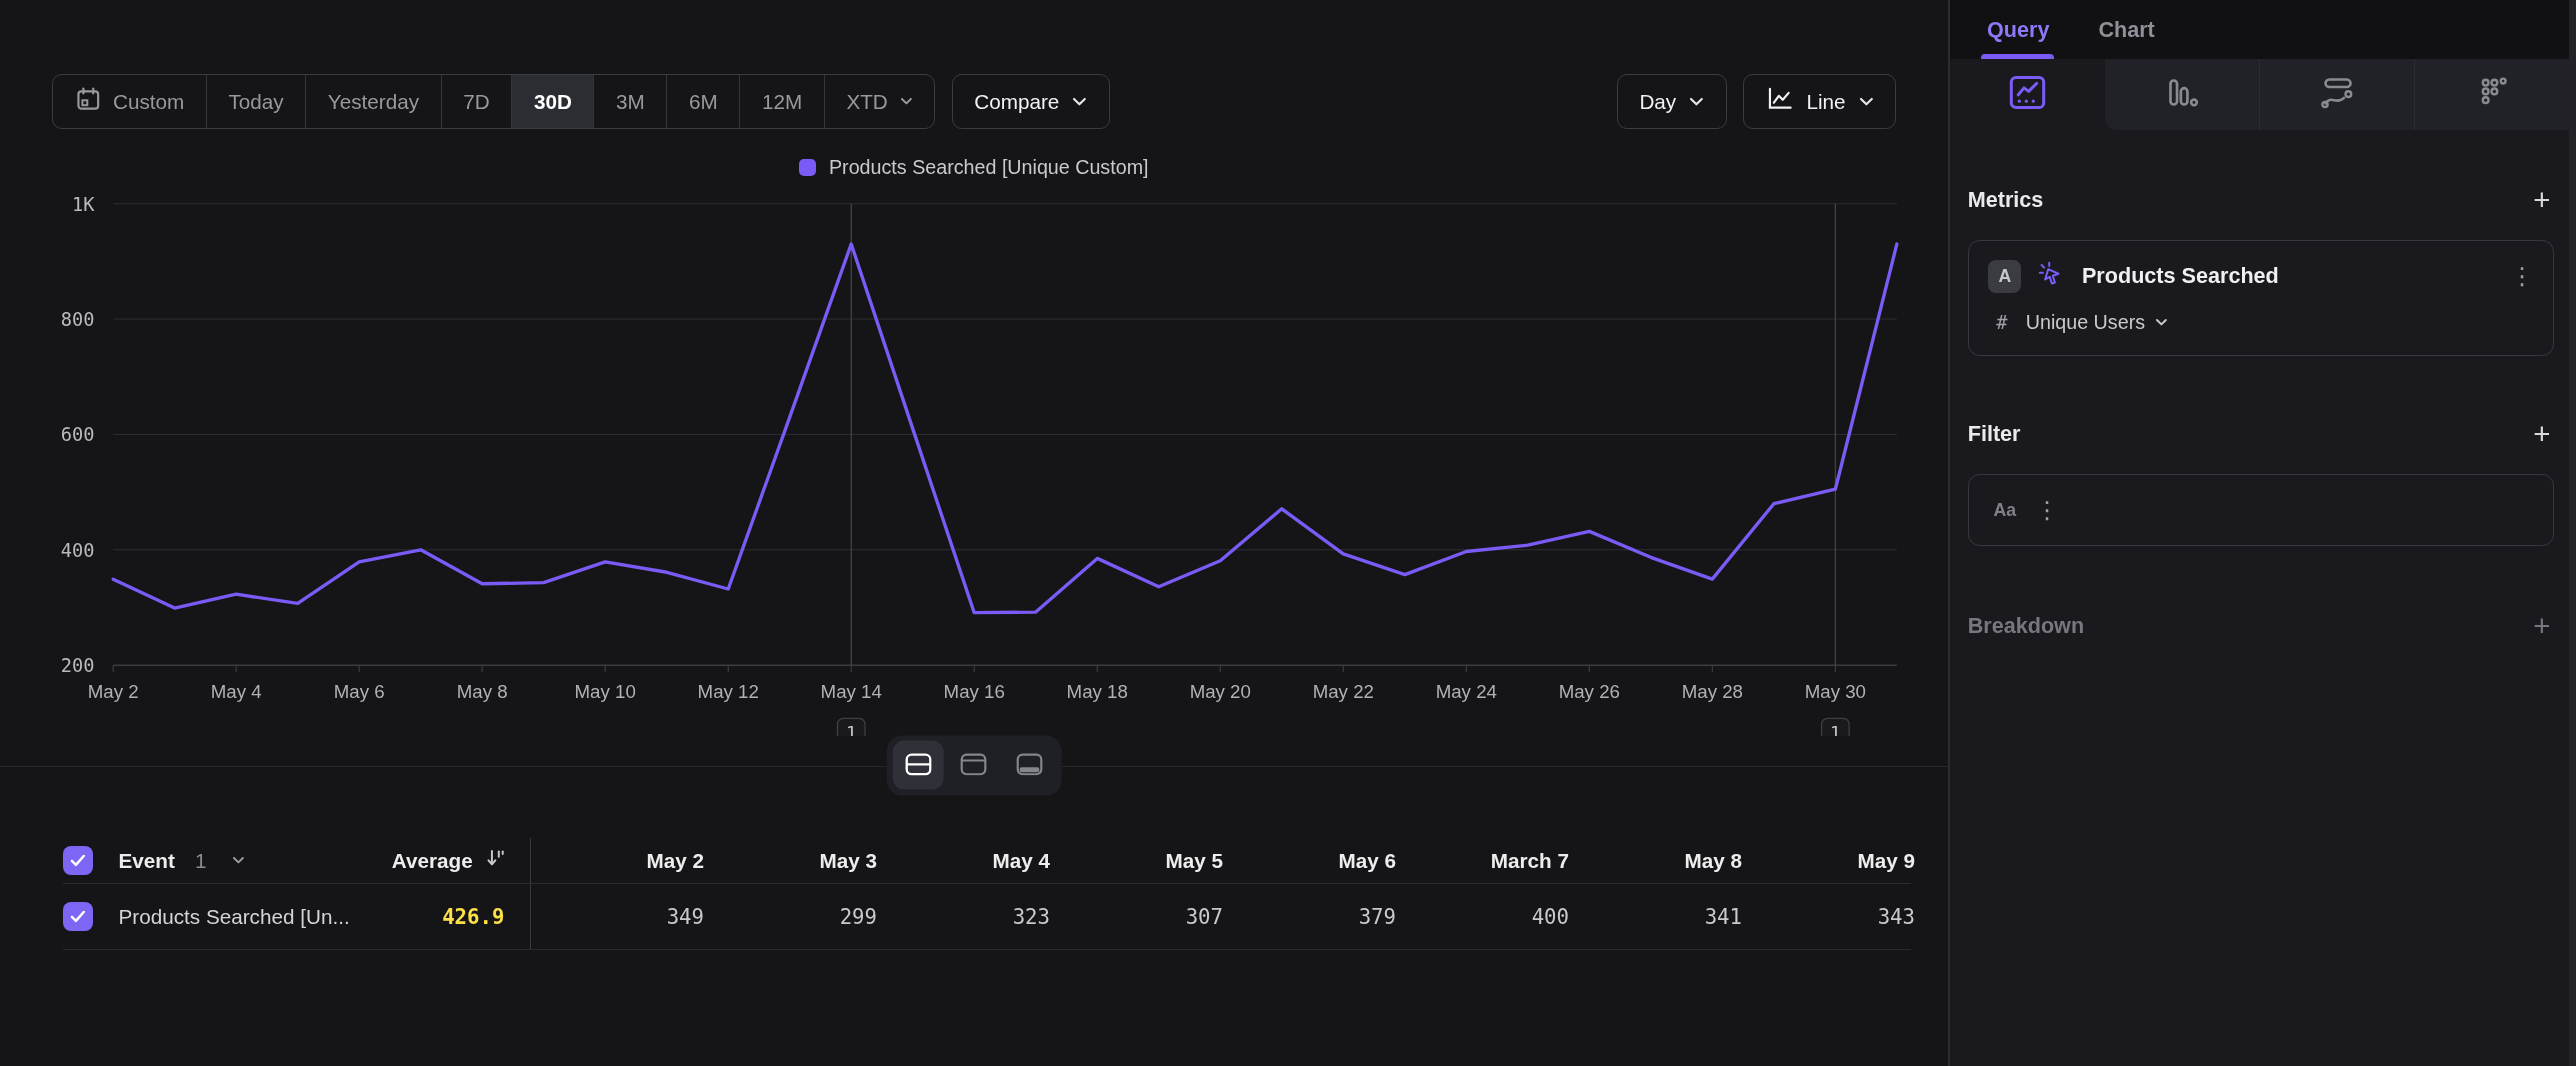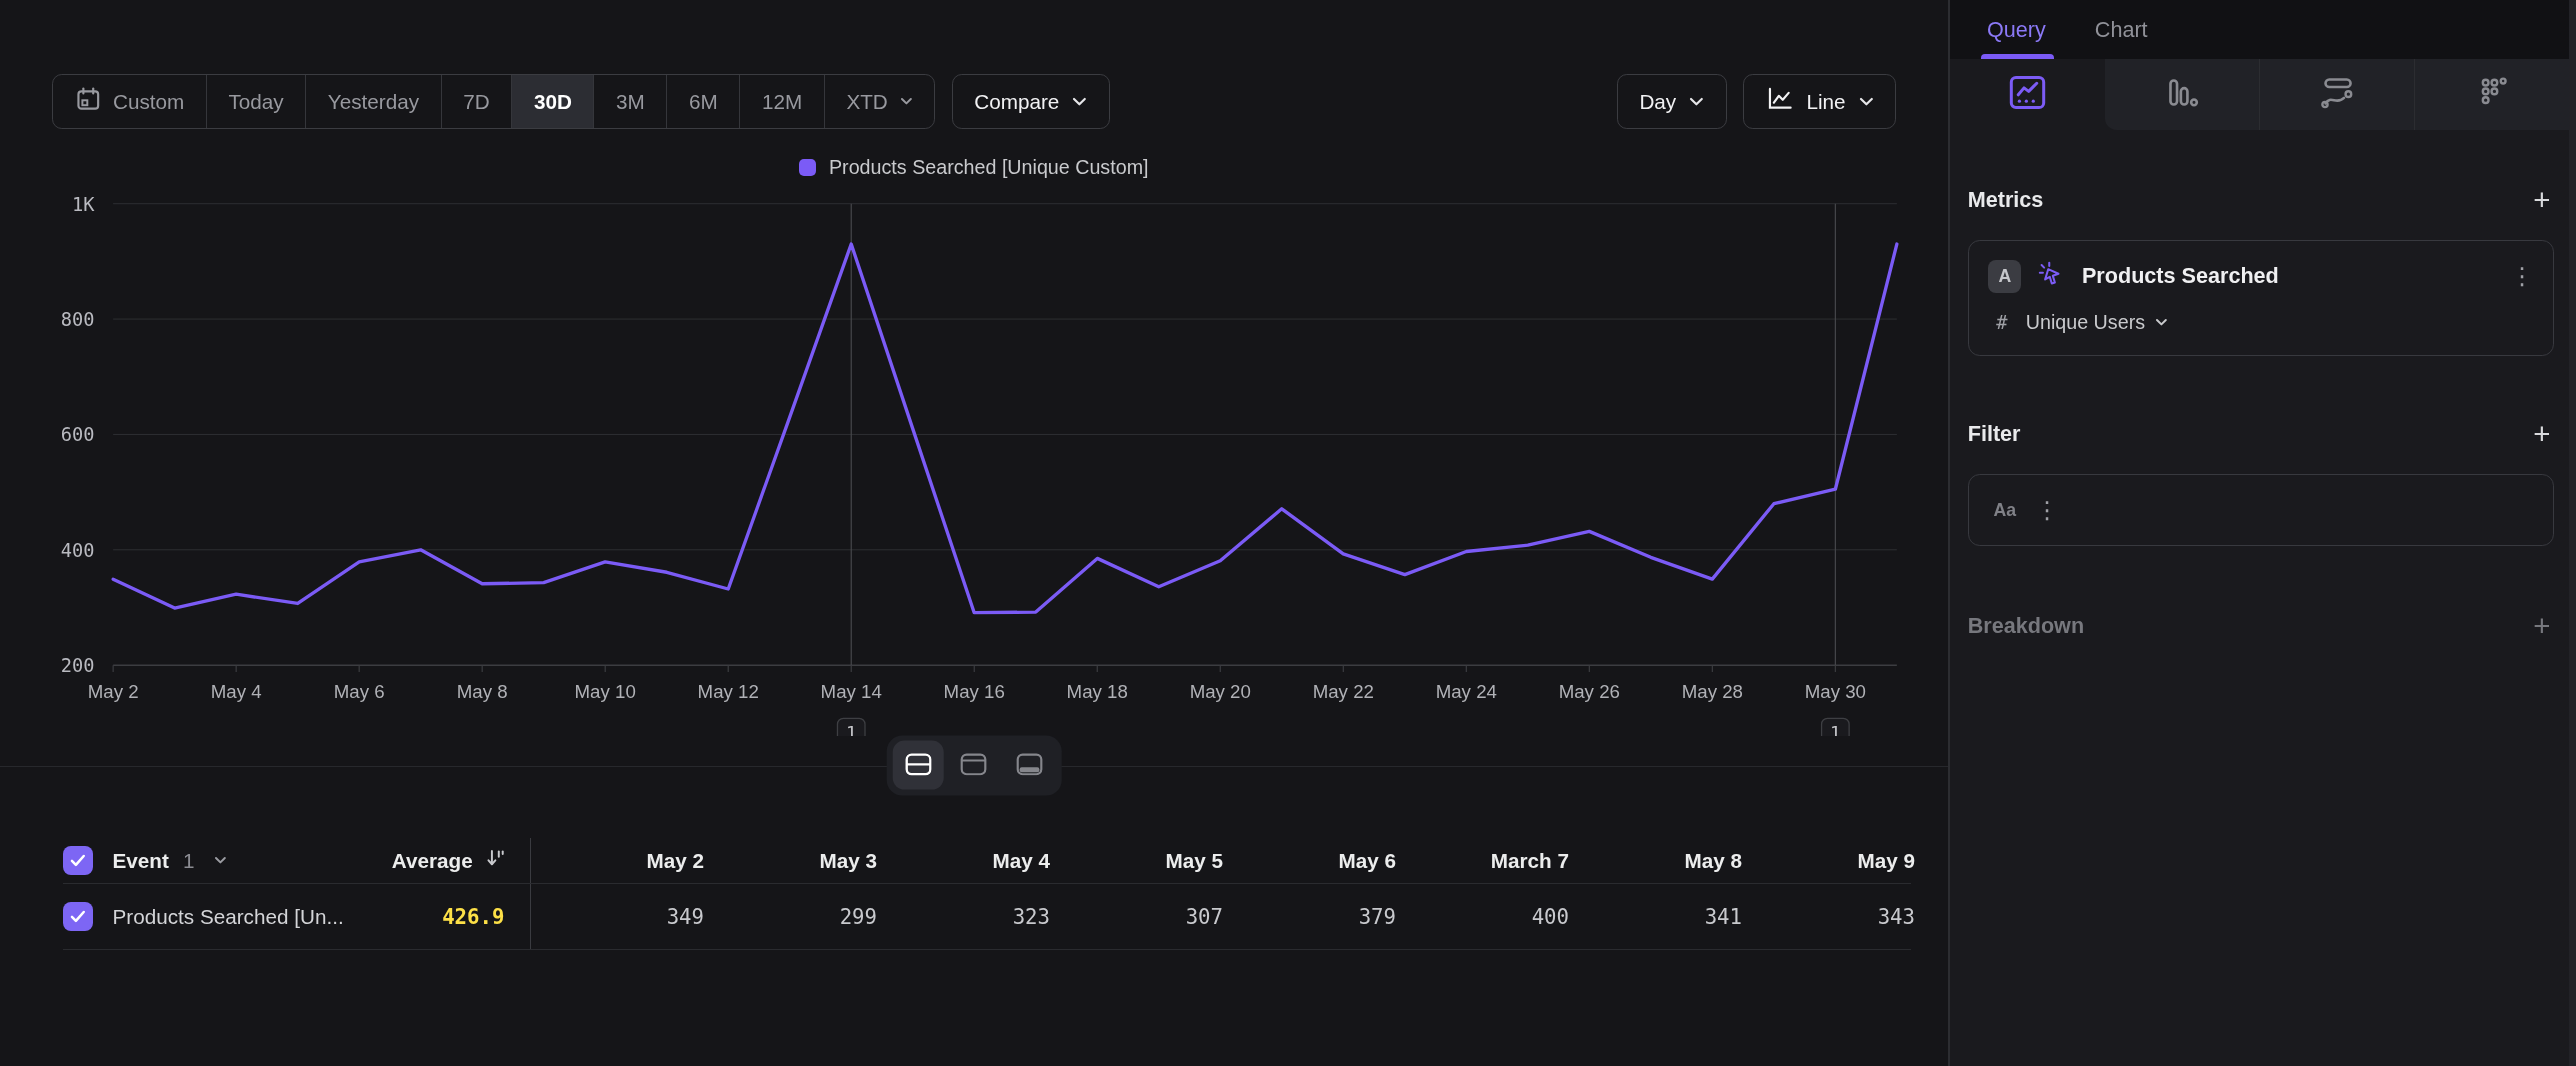--- a/index.html
+++ b/index.html
@@ -39,37 +39,37 @@
                    display:flex; gap:4.9px; background:#1f2025; border-radius:15.7px; padding:5.9px; }
   .layout-btn { width:51px; height:49px; border:none; border-radius:11.8px; background:transparent;
                 display:flex; align-items:center; justify-content:center; color:#85868c; cursor:pointer; }
   .layout-btn.selected { background:#303138; color:#ffffff; }
 
   
   .data-table { margin:43px 37px 0 63px; }
   .t-row { display:grid; grid-template-columns:374px 94px repeat(8,173px); align-items:center; }
   .t-head { height:45px; }
   .t-body { height:67px; border-top:1px solid #2a2b2f; border-bottom:1px solid #2a2b2f; }
-  .cell-event { display:flex; align-items:center; gap:20px; }
+  .cell-event { display:flex; align-items:center; gap:26px; }
   .checkbox { width:29.5px; height:29.5px; border-radius:7.9px; background:#7d66f4; display:flex; align-items:center; justify-content:center; flex:none; cursor:pointer; }
   .event-label { font-size:20.7px; font-weight:700; color:#eceded; }
   .event-count { font-size:20.7px; color:#8b8c92; margin-left:-5.9px; }
   .cell-avg { display:flex; justify-content:flex-end; align-items:center; gap:14px; font-size:20.7px; font-weight:700; color:#eceded;
               height:100%; border-right:1px solid #3a3b40; padding-right:25.6px; }
   .cell-avg-val { display:flex; justify-content:flex-end; align-items:center; font-size:20.7px; color:#fde047;
                   height:100%; border-right:1px solid #3a3b40; padding-right:25.6px;font-weight:bold; }
   .cell-date { text-align:right; font-size:20.7px; font-weight:700; color:#eceded; }
   .cell-val { text-align:right; font-size:20.7px; color:#c8c9cd; }
   .row-name { font-size:20.7px; color:#d4d5d8; white-space:nowrap; }
 
   
   .panel { flex:1; background:#1a1a1e; position:relative; }
   .panel::after { content:""; position:absolute; top:0; right:0; width:6.9px; height:100%; background:#222227; }
   .panel-tabs { height:59px; background:#111114; display:flex; align-items:center; padding-left:37px; gap:49px; position:relative; }
-  .panel-tab { font-size:21.6px; font-weight:400; color:#909198; cursor:pointer; position:relative; height:100%; display:flex; align-items:center; }
+  .panel-tab { font-size:21.6px; font-weight:700; color:#909198; cursor:pointer; position:relative; height:100%; display:flex; align-items:center; }
   .panel-tab.active { color:#8b79f6; }
   .panel-tab.active::after { content:""; position:absolute; left:-5.9px; bottom:0; width:73px; height:4.9px; border-radius:3.9px 3.9px 0 0; background:#7b5bf6; }
 
   .type-strip { display:flex; height:71px; }
   .type-tab { width:155px; display:flex; align-items:center; justify-content:center; cursor:pointer; background:#212227; border-right:1.5px solid #2c2d31; color:#8a8b91; }
   .type-tab:last-child { border-right:none; flex:1; }
   .type-tab.selected { background:transparent; color:#7c5cf6; }
   .type-tab.first-unselected { border-bottom-left-radius:11.8px; }
 
   .panel-body { padding:0 21.6px 0 17.7px; }

